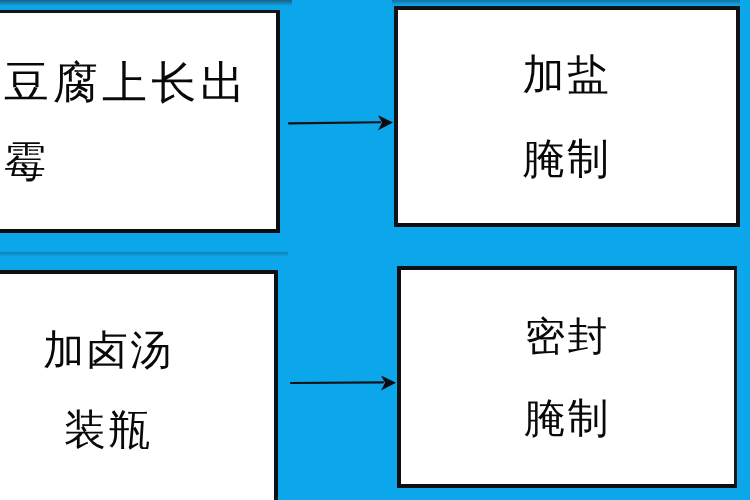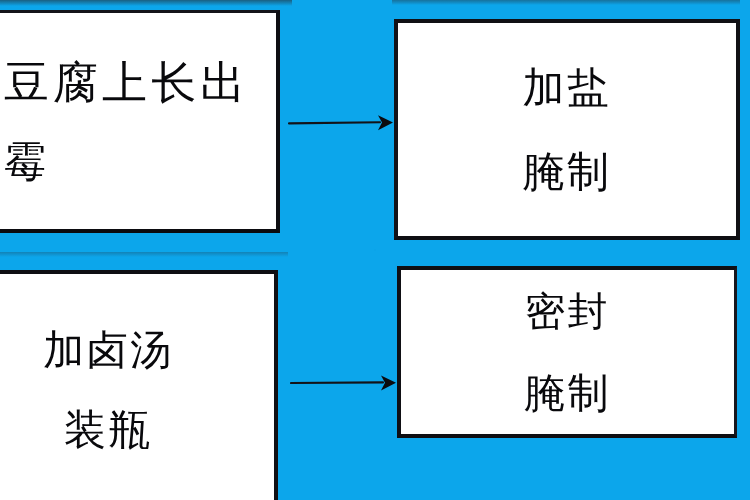--- a/index.html
+++ b/index.html
@@ -54,33 +54,33 @@
     letter-spacing: 0.06em;
   }
 
   
   #node-tofu-mold { left: -14px; top: 10px; width: 294px; height: 223px; }
   #node-tofu-mold .node-line { text-align: left; padding-left: 15px; }
   #node-tofu-mold .l1 { font-size: 45px; letter-spacing: 0.09em; margin-bottom: 36px; }
   #node-tofu-mold .l2 { font-size: 42px; }
 
   
-  #node-add-salt { left: 394px; top: 6px; width: 346px; height: 221px; margin-top: 13px; }
+  #node-add-salt { left: 394px; top: 6px; width: 346px; height: 221px; }
   #node-add-salt .node-line { text-align: center; }
   #node-add-salt .l1 { font-size: 42px; margin-bottom: 42px; }
   #node-add-salt .l2 { font-size: 42px; }
 
   
   #node-add-brine { left: -14px; top: 270px; width: 292px; height: 240px; }
   #node-add-brine .node-line { text-align: center; padding-right: 46px; }
   #node-add-brine .l1 { font-size: 41px; margin-bottom: 38px; }
   #node-add-brine .l2 { font-size: 42px; }
 
   
-  #node-seal-cure { left: 397px; top: 266px; width: 340px; height: 172px; }
+  #node-seal-cure { left: 397px; top: 266px; width: 340px; height: 222px; }
   #node-seal-cure .node-line { text-align: center; }
   #node-seal-cure .l1 { font-size: 40px; margin-bottom: 42px; }
   #node-seal-cure .l2 { font-size: 41px; }
 
   
   .arrow { position: absolute; height: 22px; }
   #arrow-top    { left: 288px; top: 112px; width: 108px; }
   #arrow-bottom { left: 290px; top: 372px; width: 109px; }
   .arrow svg { display: block; width: 100%; height: 100%; }
 

